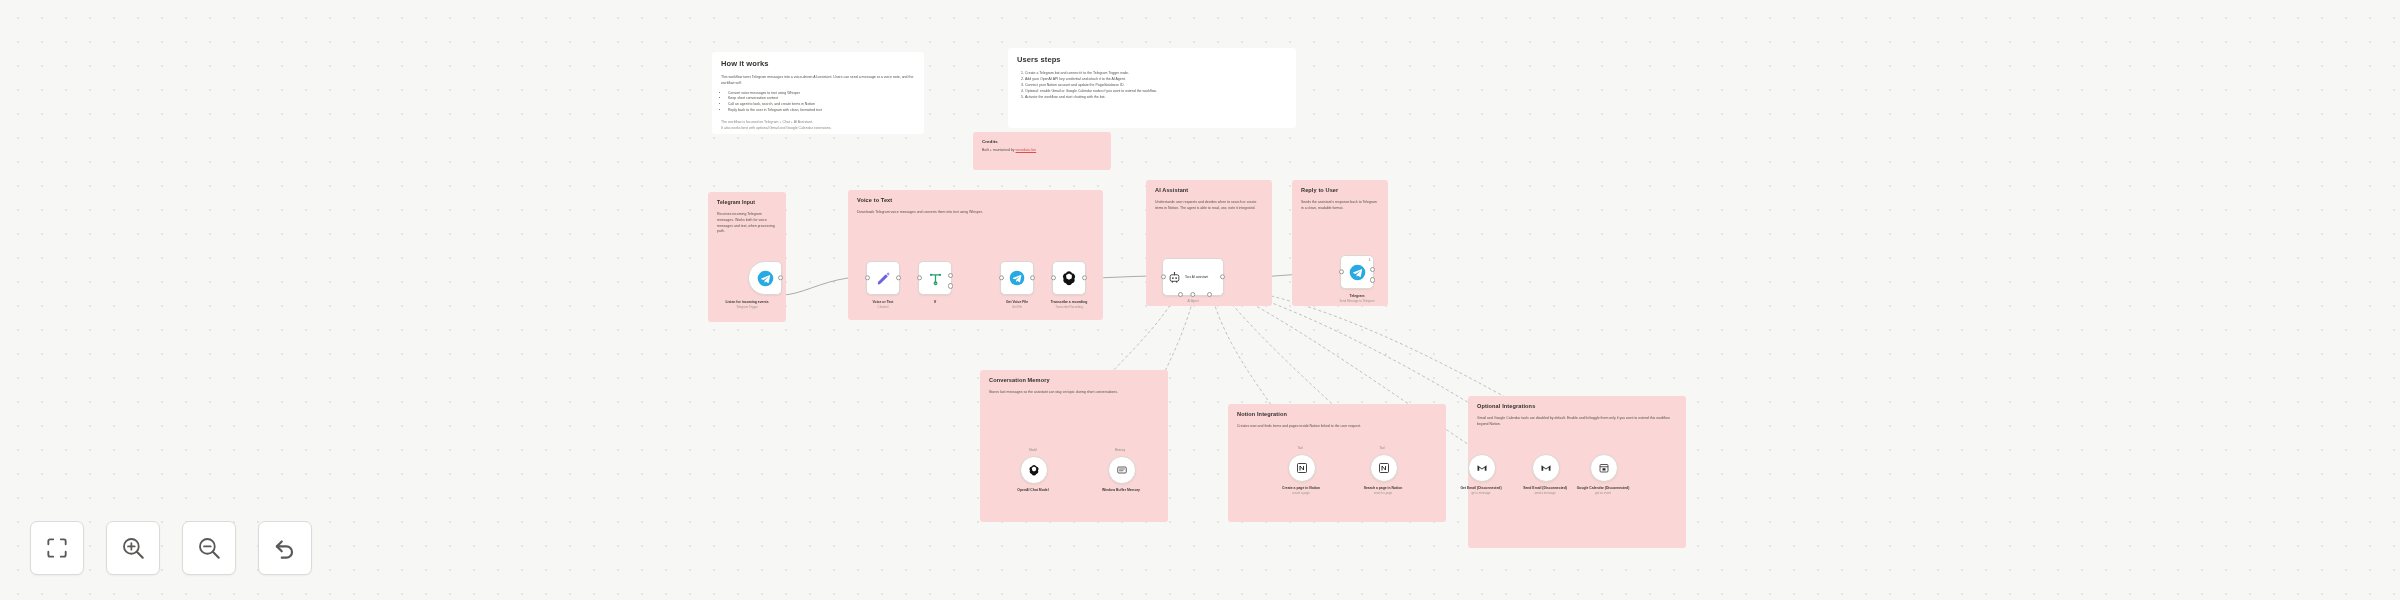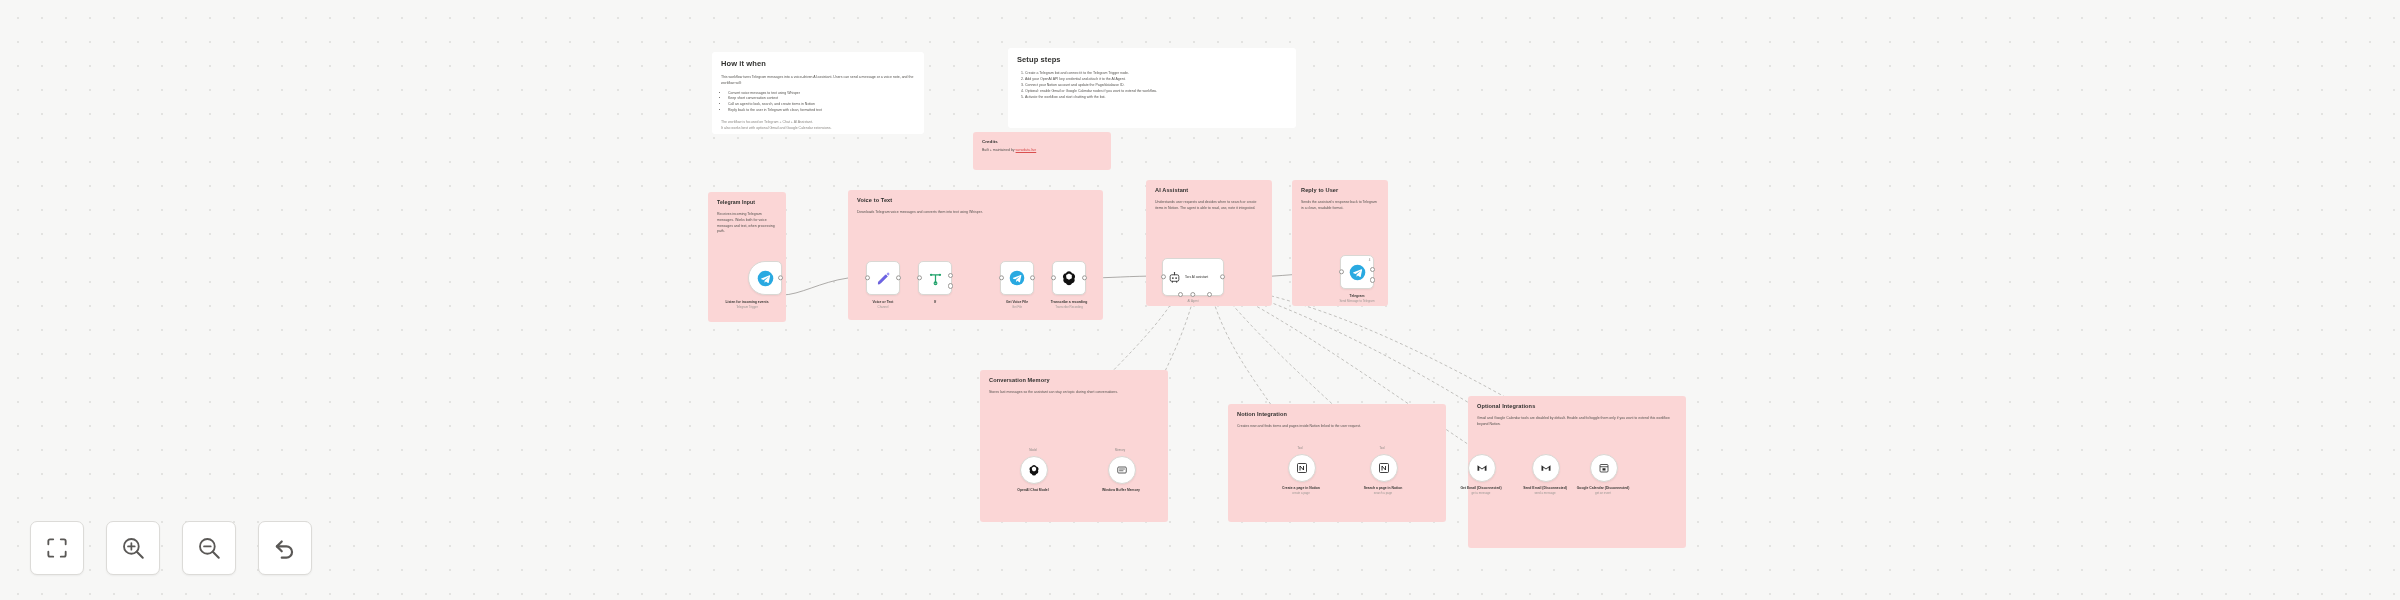--- a/index.html
+++ b/index.html
@@ -127,34 +127,34 @@
       <path d="M1194,296 C1180,350 1150,400 1122,452"></path>
       <path d="M1212,296 C1230,360 1280,410 1300,450"></path>
       <path d="M1225,296 C1270,350 1340,410 1382,450"></path>
       <path d="M1238,296 C1320,340 1430,420 1480,452"></path>
       <path d="M1248,294 C1350,330 1470,400 1545,452"></path>
       <path d="M1255,292 C1380,320 1510,400 1602,452"></path>
     </g>
   </svg>
 
   <div class="sticky white" style="left:712px;top:52px;width:212px;height:82px;">
-    <h3>How it when</h3>
+    <h3>How it works</h3>
     <p>This workflow turns Telegram messages into a voice-driven AI assistant. Users can send a message or a voice note, and the workflow will:</p>
     <ul>
       <li>Convert voice messages to text using Whisper</li>
       <li>Keep short conversation context</li>
       <li>Call an agent to look, search, and create items in Notion</li>
       <li>Reply back to the user in Telegram with clean, formatted text</li>
     </ul>
     <p class="muted" style="margin-top:6px;margin-bottom:0">The workflow is focused on Telegram + Chat + AI Assistant.</p>
     <p class="muted" style="margin:0">It also works best with optional Gmail and Google Calendar extensions.</p>
   </div>
 
   <div class="sticky white" style="left:1008px;top:48px;width:288px;height:80px;">
-    <h3>Setup steps</h3>
+    <h3>Users steps</h3>
     <ol style="padding-left:8px;margin-top:6px;">
       <li>Create a Telegram bot and connect it to the Telegram Trigger node.</li>
       <li>Add your OpenAI API key credential and attach it to the AI Agent.</li>
       <li>Connect your Notion account and update the Page/database ID.</li>
       <li>Optional: enable Gmail or Google Calendar nodes if you want to extend the workflow.</li>
       <li>Activate the workflow and start chatting with the bot.</li>
     </ol>
   </div>
 
   <div class="sticky" style="left:973px;top:132px;width:138px;height:38px;">

